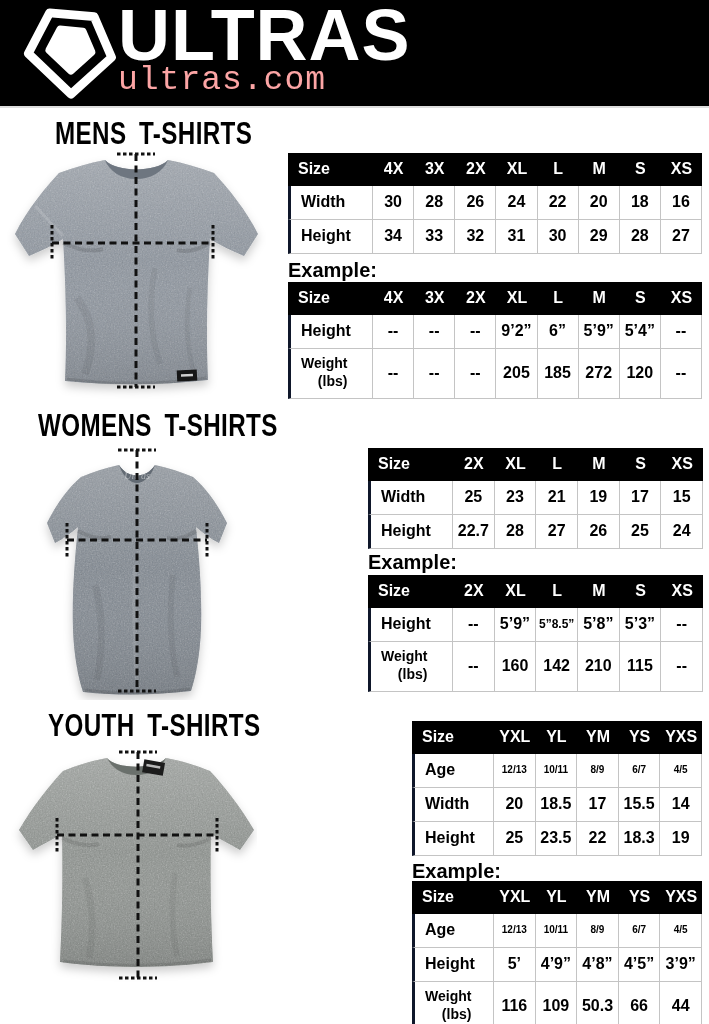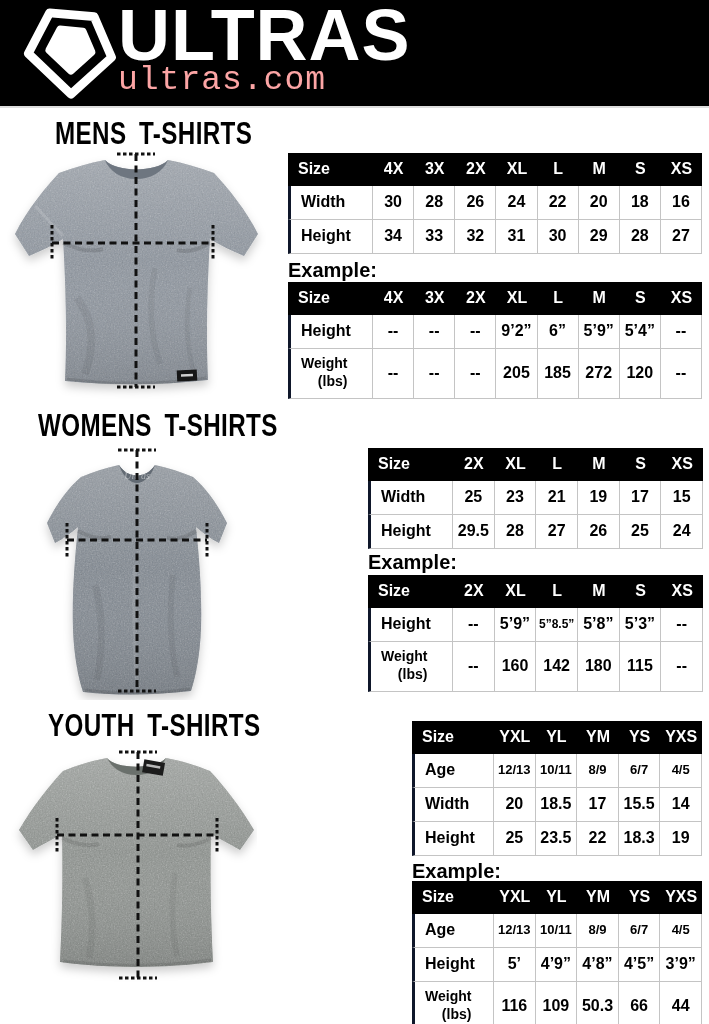--- a/index.html
+++ b/index.html
@@ -32,21 +32,21 @@
   .yth-t2{left:412px;top:881px;width:290px;--cols:82px repeat(5,1fr);}
 
   .trow{display:grid;grid-template-columns:var(--cols);}
   .thead{background:#000;}
   .tcell{font-weight:bold;font-size:16px;line-height:18px;text-align:center;
          padding:7px 2px 8px;display:flex;align-items:center;justify-content:center;}
   .thead .tcell{color:#fff;}
   .tlabel{justify-content:flex-start;text-align:right;padding-left:10px;}
   .trow.body .tcell{background:#fff;border-right:1px solid #c4c4c4;border-bottom:1px solid #c4c4c4;}
   .trow.body .tcell:first-child{border-left:3px solid #0f172a;}
-  .trow.small .tval{font-size:13px;}
+  .trow.small .tval{font-size:10px;}
   .tval.xs{font-size:12px;text-align:center;}
   .tlabel.two-line{white-space:pre-line;font-size:14px;line-height:18px;padding-top:5px;}
 
   .example-label{position:absolute;font-size:20px;font-weight:bold;}
   .mens-ex{left:288px;top:259px;}
   .wom-ex{left:368px;top:551px;}
   .yth-ex{left:412px;top:860px;}
 
   
   .shirt{position:absolute;}
@@ -257,21 +257,21 @@
         <div class="tcell tlabel">Width</div>
         <div class="tcell tval">25</div>
         <div class="tcell tval">23</div>
         <div class="tcell tval">21</div>
         <div class="tcell tval">19</div>
         <div class="tcell tval">17</div>
         <div class="tcell tval">15</div>
       </div>
       <div class="trow body">
         <div class="tcell tlabel">Height</div>
-        <div class="tcell tval">29.5</div>
+        <div class="tcell tval">22.7</div>
         <div class="tcell tval">28</div>
         <div class="tcell tval">27</div>
         <div class="tcell tval">26</div>
         <div class="tcell tval">25</div>
         <div class="tcell tval">24</div>
       </div>
     </div>
   <div class="example-label wom-ex">Example:</div>
   <div class="sizetable wom-t2">
       <div class="trow thead">
@@ -291,21 +291,21 @@
         <div class="tcell tval">5’8”</div>
         <div class="tcell tval">5’3”</div>
         <div class="tcell tval">--</div>
       </div>
       <div class="trow body">
         <div class="tcell tlabel two-line">Weight
 (lbs)</div>
         <div class="tcell tval">--</div>
         <div class="tcell tval">160</div>
         <div class="tcell tval">142</div>
-        <div class="tcell tval">180</div>
+        <div class="tcell tval">210</div>
         <div class="tcell tval">115</div>
         <div class="tcell tval">--</div>
       </div>
     </div>
 
   <h2 class="sec-title yth-title">YOUTH T-SHIRTS</h2>
 
   <div class="shirt yth-shirt">
     <svg viewBox="0 0 252 235">
       <g filter="url(#ds)">

